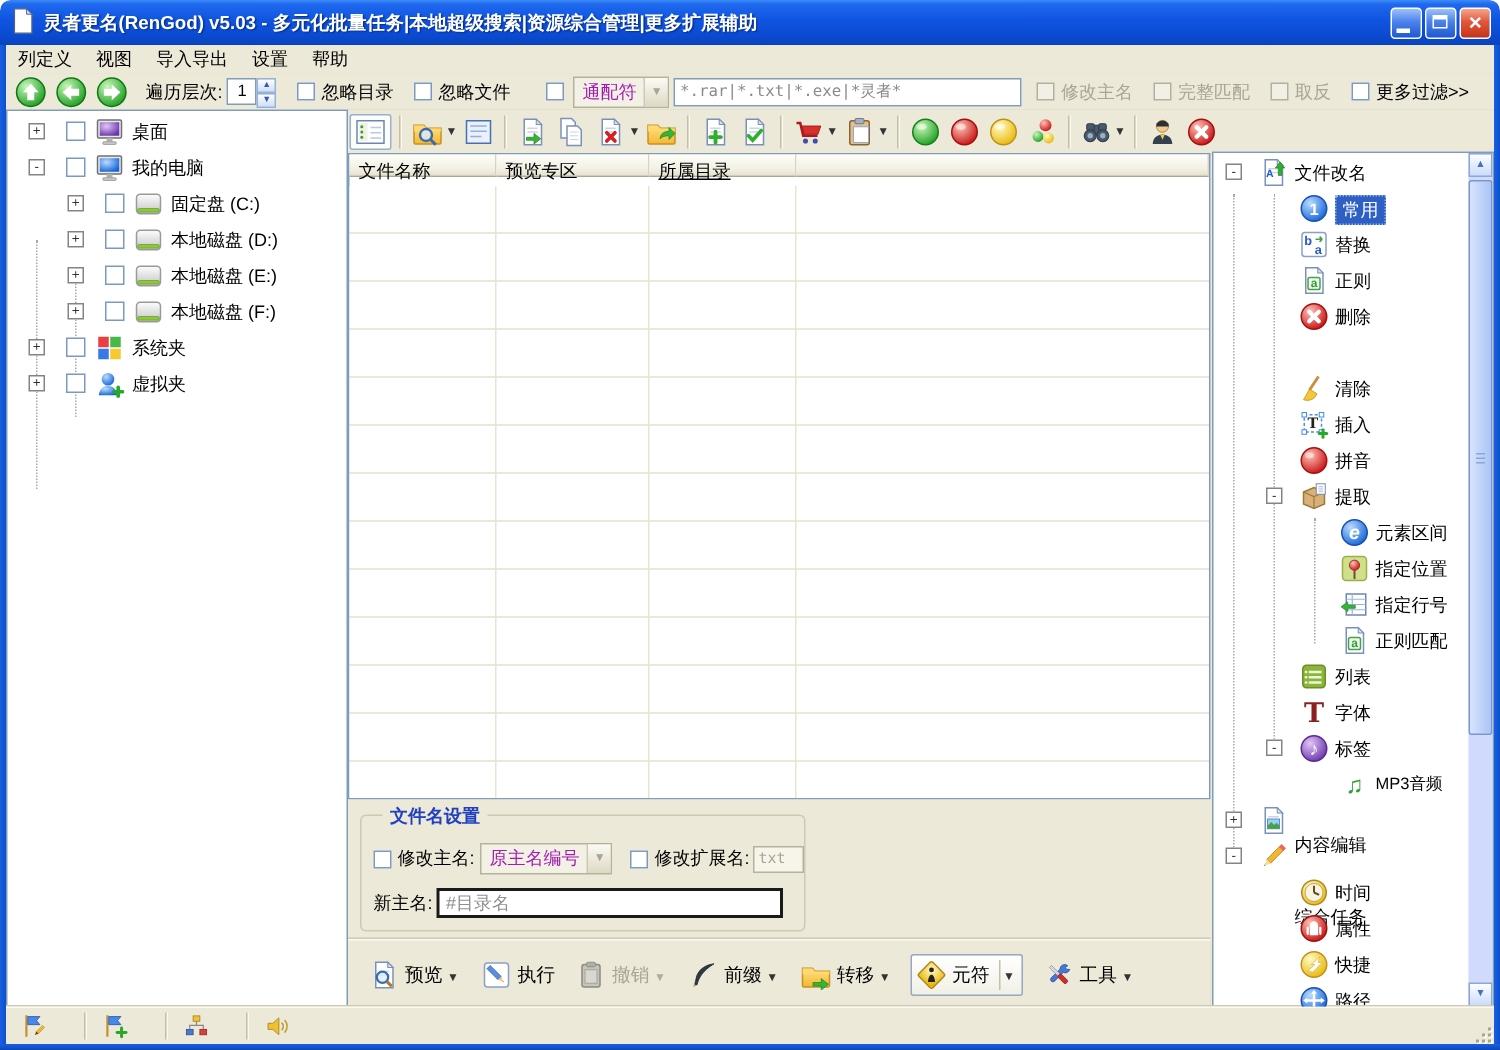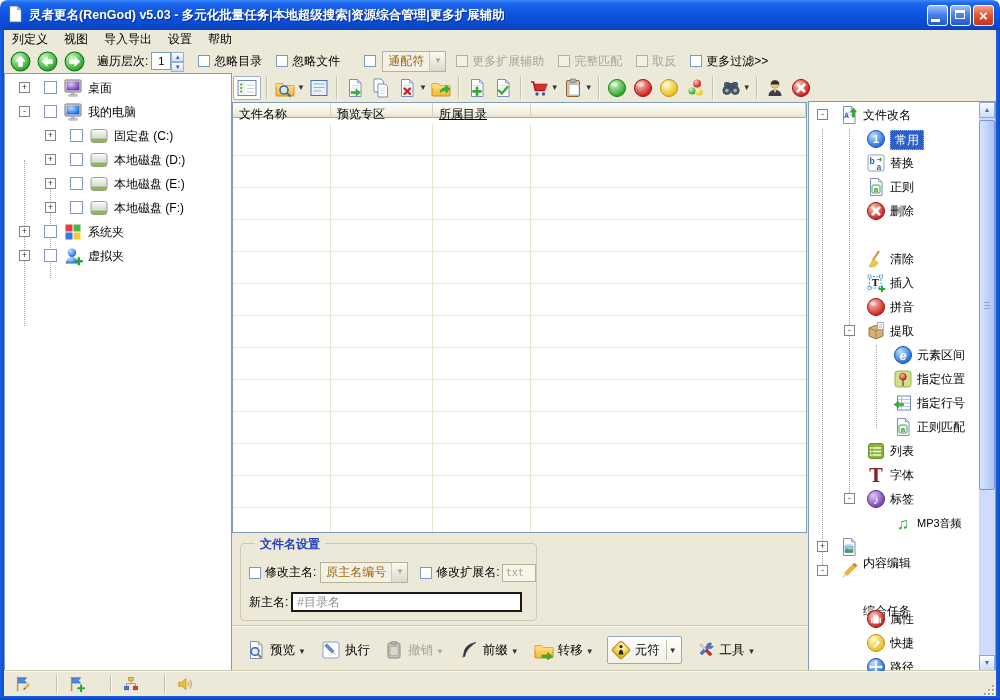--- a/index.html
+++ b/index.html
@@ -35,21 +35,21 @@
   .spin{display:inline-flex;height:18px;}
   .spin input{width:20px;height:18px;border:1px solid #7f9db9;text-align:center;font-size:11px;padding:0;box-sizing:border-box;}
   .spinbtns{display:flex;flex-direction:column;width:13px;}
   .spinbtns b{flex:1;font-size:6px;line-height:8px;text-align:center;color:#3a5aa8;
     background:linear-gradient(180deg,#fdfeff,#cfdef8);border:1px solid #96b0dc;font-weight:normal;}
   .cb{display:inline-block;width:12px;height:12px;background:#fff;border:1px solid #7b99c4;box-sizing:border-box;}
   .cb.dis{border-color:#b3b09e;background:#f2f0e4;}
   .cblbl{margin:0 2px 0 4px;}
   .cblbl.dis{color:#a9a593;}
   .fakesel{display:inline-flex;align-items:center;height:19px;border:1px solid #b6b29a;background:#f3f1e6;margin-left:6px;}
-  .fakesel .tx{padding:0 5px;color:#a16207;}
+  .fakesel .tx{padding:0 5px;color:#a21caf;}
   .fakesel .ar{width:15px;height:100%;border-left:1px solid #cdc9b2;background:linear-gradient(180deg,#fbfbf4,#ddd9c4);
     color:#a9a593;font-size:8px;line-height:17px;text-align:center;}
   .filter-input{width:232px;height:19px;border:1px solid #7f9db9;margin-left:3px;padding:1px 3px;
     font-family:"DejaVu Sans Mono",monospace;font-size:10.5px;color:#8a8a8a;box-sizing:border-box;}
   .toolbar3{position:absolute;left:232px;right:4px;top:73px;height:29px;background:#ECE9D8;
     display:flex;align-items:center;border-bottom:1px solid #d6d2bc;}
   .tbtn{width:24px;height:24px;display:inline-flex;align-items:center;justify-content:center;margin:0 1px;}
   .tbtn.pressed{background:#fdfdf8;border:1px solid #9ab0d0;border-radius:2px;box-sizing:border-box;width:28px;}
   .dd{font-size:8px;color:#333;margin:0 1px 0 -1px;}
   .dd.dis{color:#b0aca0;}
@@ -210,22 +210,23 @@
     </span>
     <span class="cb" style="margin-left:14px"></span>
     <span class="cblbl">忽略目录</span>
     <span class="cb" style="margin-left:12px"></span>
     <span class="cblbl">忽略文件</span>
     <span class="cb" style="margin-left:22px"></span>
     <span class="fakesel">
       <span class="tx">通配符</span>
       <span class="ar">▼</span>
     </span>
+    <input class="filter-input" value="*.rar|*.txt|*.exe|*灵者*" style="">
     <span class="cb dis" style="margin-left:10px"></span>
-    <span class="cblbl dis">更多扩展辅助</span>
+    <span class="cblbl dis">修改主名</span>
     <span class="cb dis" style="margin-left:12px"></span>
     <span class="cblbl dis">完整匹配</span>
     <span class="cb dis" style="margin-left:12px"></span>
     <span class="cblbl dis">取反</span>
     <span class="cb" style="margin-left:12px"></span>
     <span class="cblbl">更多过滤&gt;&gt;</span>
   </div>
 
   <div class="toolbar3" id="toolbar3">
       <span class="tbtn pressed">
@@ -802,20 +803,29 @@
           <span class="exp" style="left: 8px; top: 6px;">-</span>
           <span class="ic" style="position: absolute; left: 30px; top: 2px;"><svg width="20" height="20" viewBox="0 0 20 20">
               <g transform="rotate(45 10 10)">
                 <rect x="8.2" y="0.5" width="3.6" height="14" fill="#f0b830" stroke="#c08820" stroke-width="0.6"></rect>
                 <rect x="8.2" y="0.5" width="3.6" height="2.4" fill="#e86868"></rect>
                 <path d="M8.2 14.5l1.8 4.2 1.8-4.2z" fill="#f8d8a0"></path>
                 <path d="M9.6 17.9l.4 1 .4-1z" fill="#503820"></path>
               </g>
             </svg></span>
           <span class="tlabel bold" style="left: 54px; margin-top: 40px;">综合任务</span>
+        </div>
+        <div class="trow" style="top: 480px;">
+          <span class="ic" style="position: absolute; left: 57px; top: 2px;"><svg width="20" height="20" viewBox="0 0 20 20">
+              <circle cx="10" cy="10" r="8.2" fill="url(#gYellow)" stroke="#b08828"></circle>
+              <circle cx="10" cy="10" r="6" fill="#f8f4e0" stroke="#c0a050" stroke-width="0.6"></circle>
+              <line x1="10" y1="10" x2="10" y2="5.5" stroke="#604820" stroke-width="1.3"></line>
+              <line x1="10" y1="10" x2="13.4" y2="11.6" stroke="#604820" stroke-width="1.3"></line>
+            </svg></span>
+          <span class="tlabel" style="left: 81px;">时间</span>
         </div>
         <div class="trow" style="top: 504px;">
           <span class="ic" style="position: absolute; left: 57px; top: 2px;"><svg width="20" height="20" viewBox="0 0 20 20">
               <circle cx="10" cy="10" r="8.5" fill="url(#gRed)" stroke="#a01010"></circle>
               <path d="M7.2 14.5V8.8c0-2.1 1.1-3.6 2.8-3.6s2.8 1.5 2.8 3.6v5.7z" fill="#fff"></path>
               <g stroke="#fff" stroke-width="1.5" stroke-linecap="round">
                 <line x1="5.8" y1="9.5" x2="5.8" y2="13.5"></line>
                 <line x1="14.2" y1="9.5" x2="14.2" y2="13.5"></line>
               </g>
             </svg></span>

